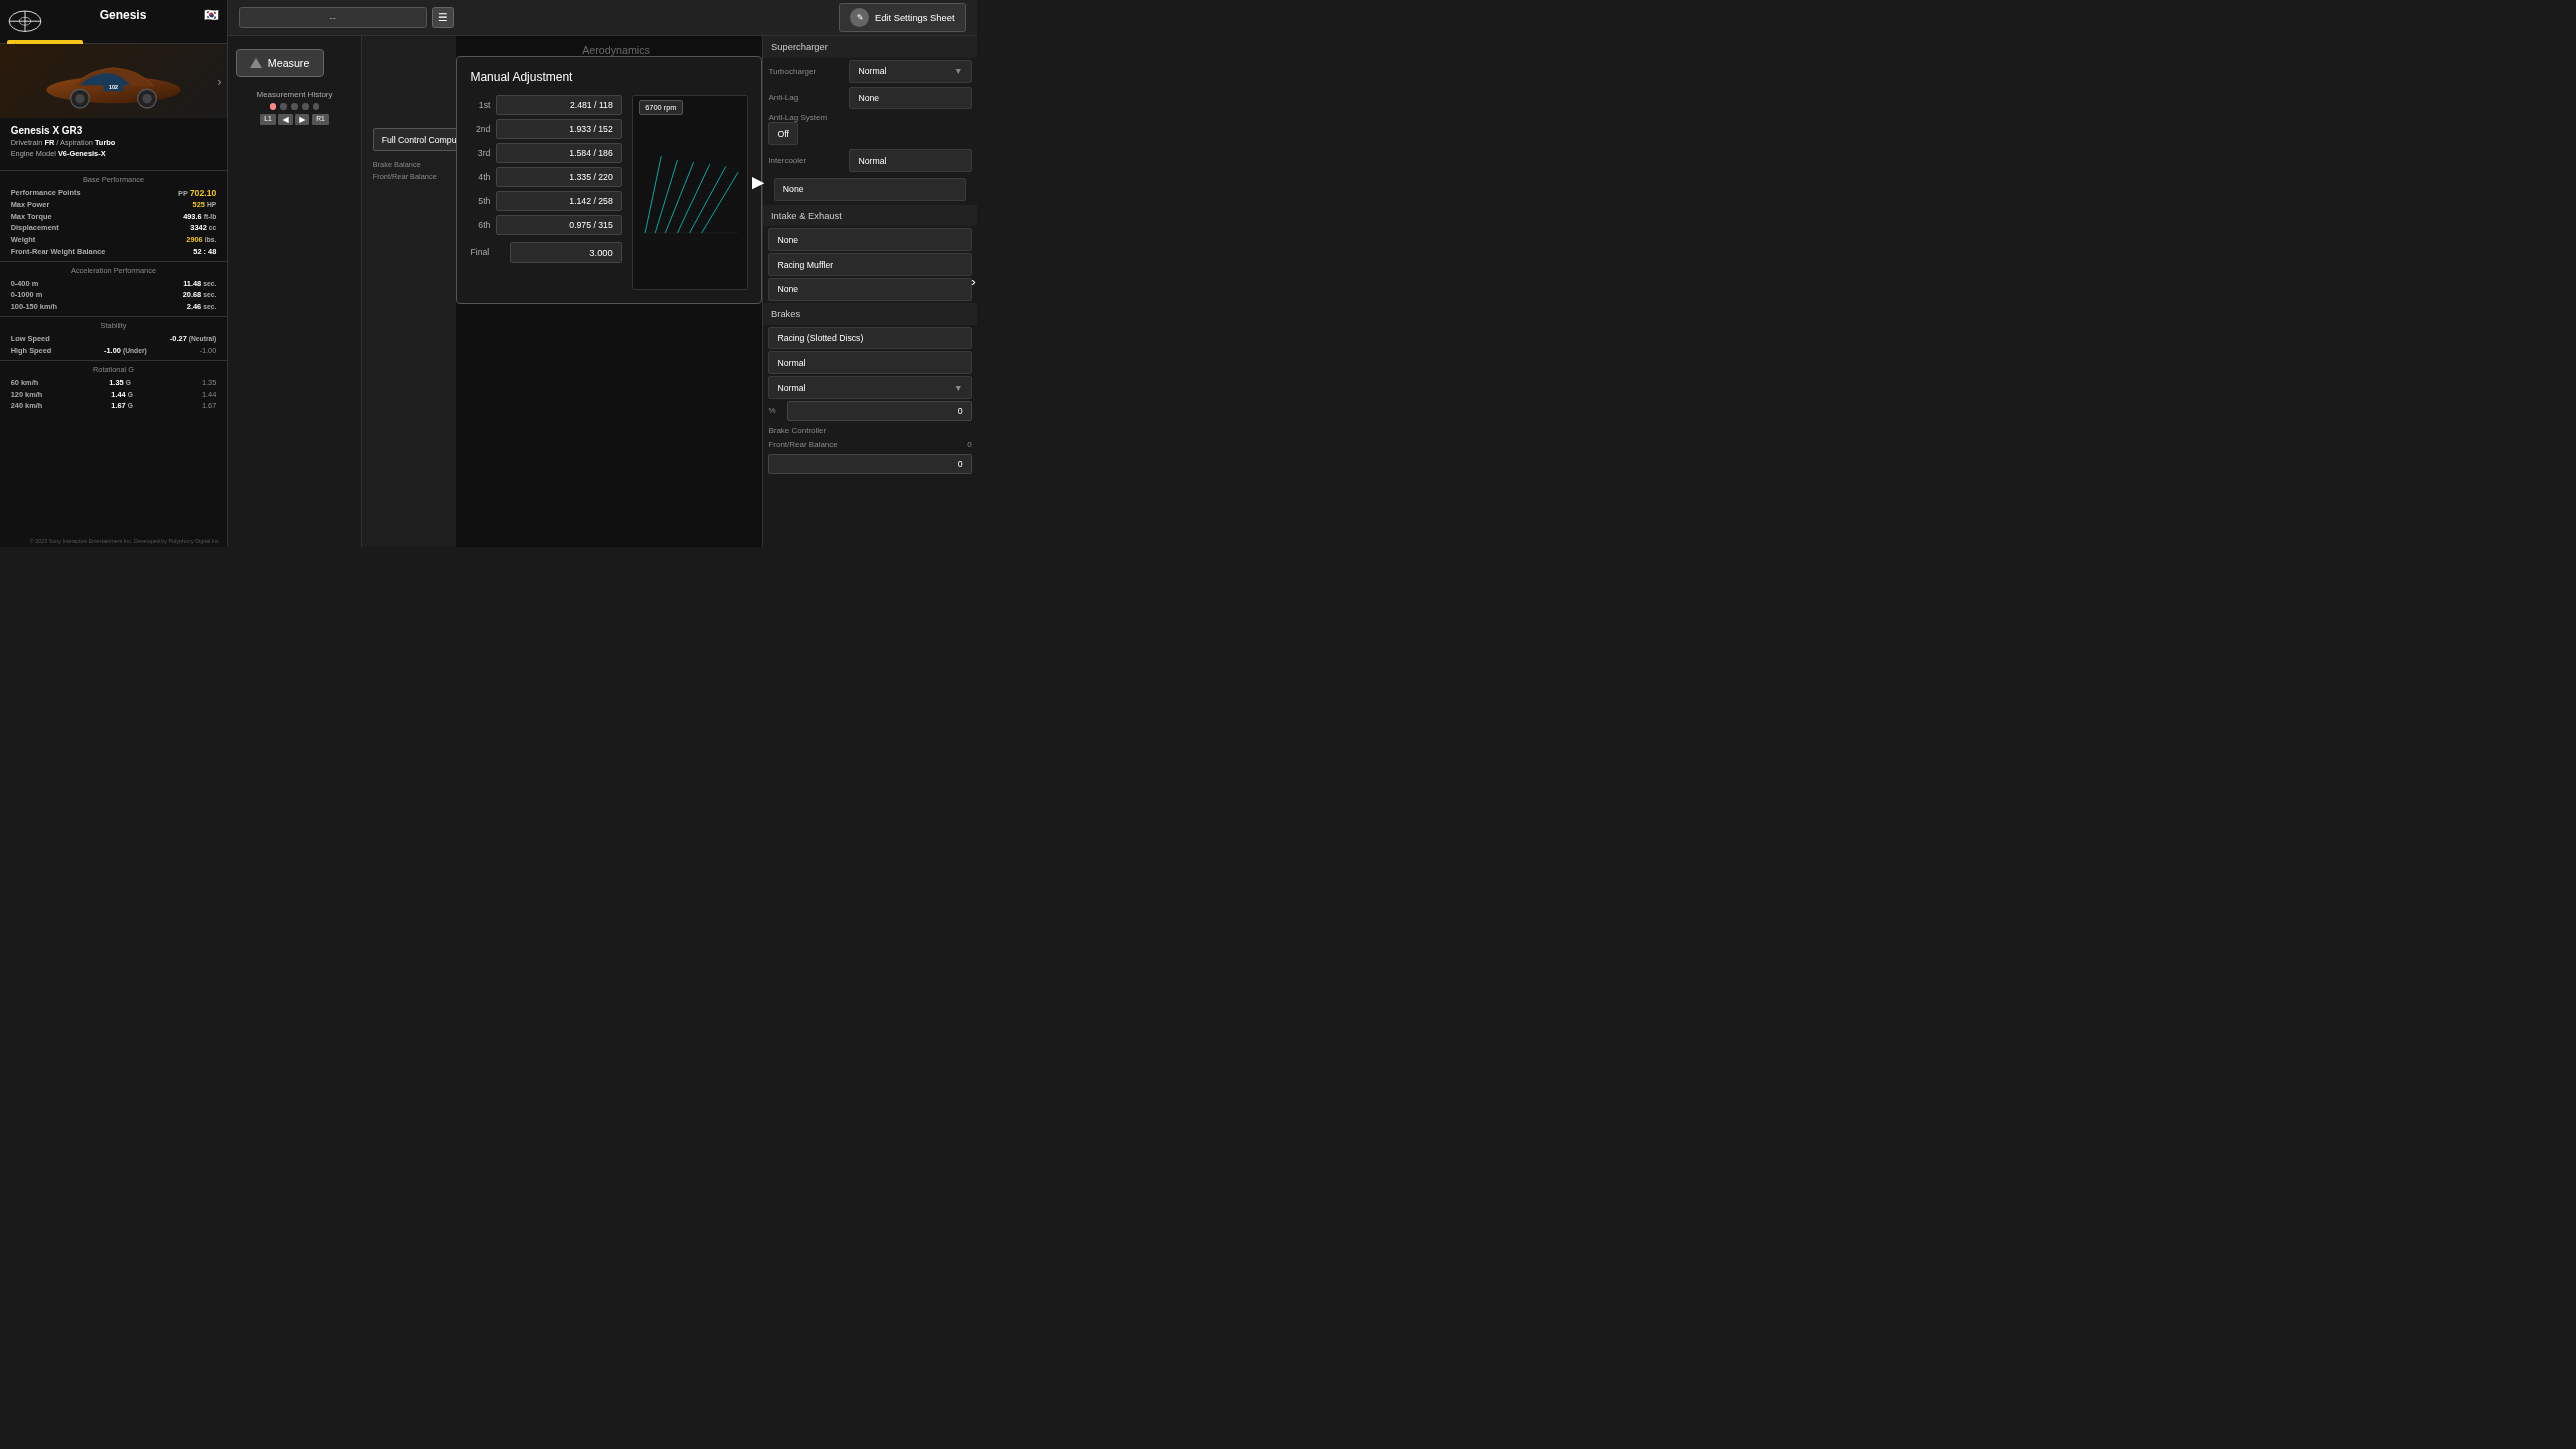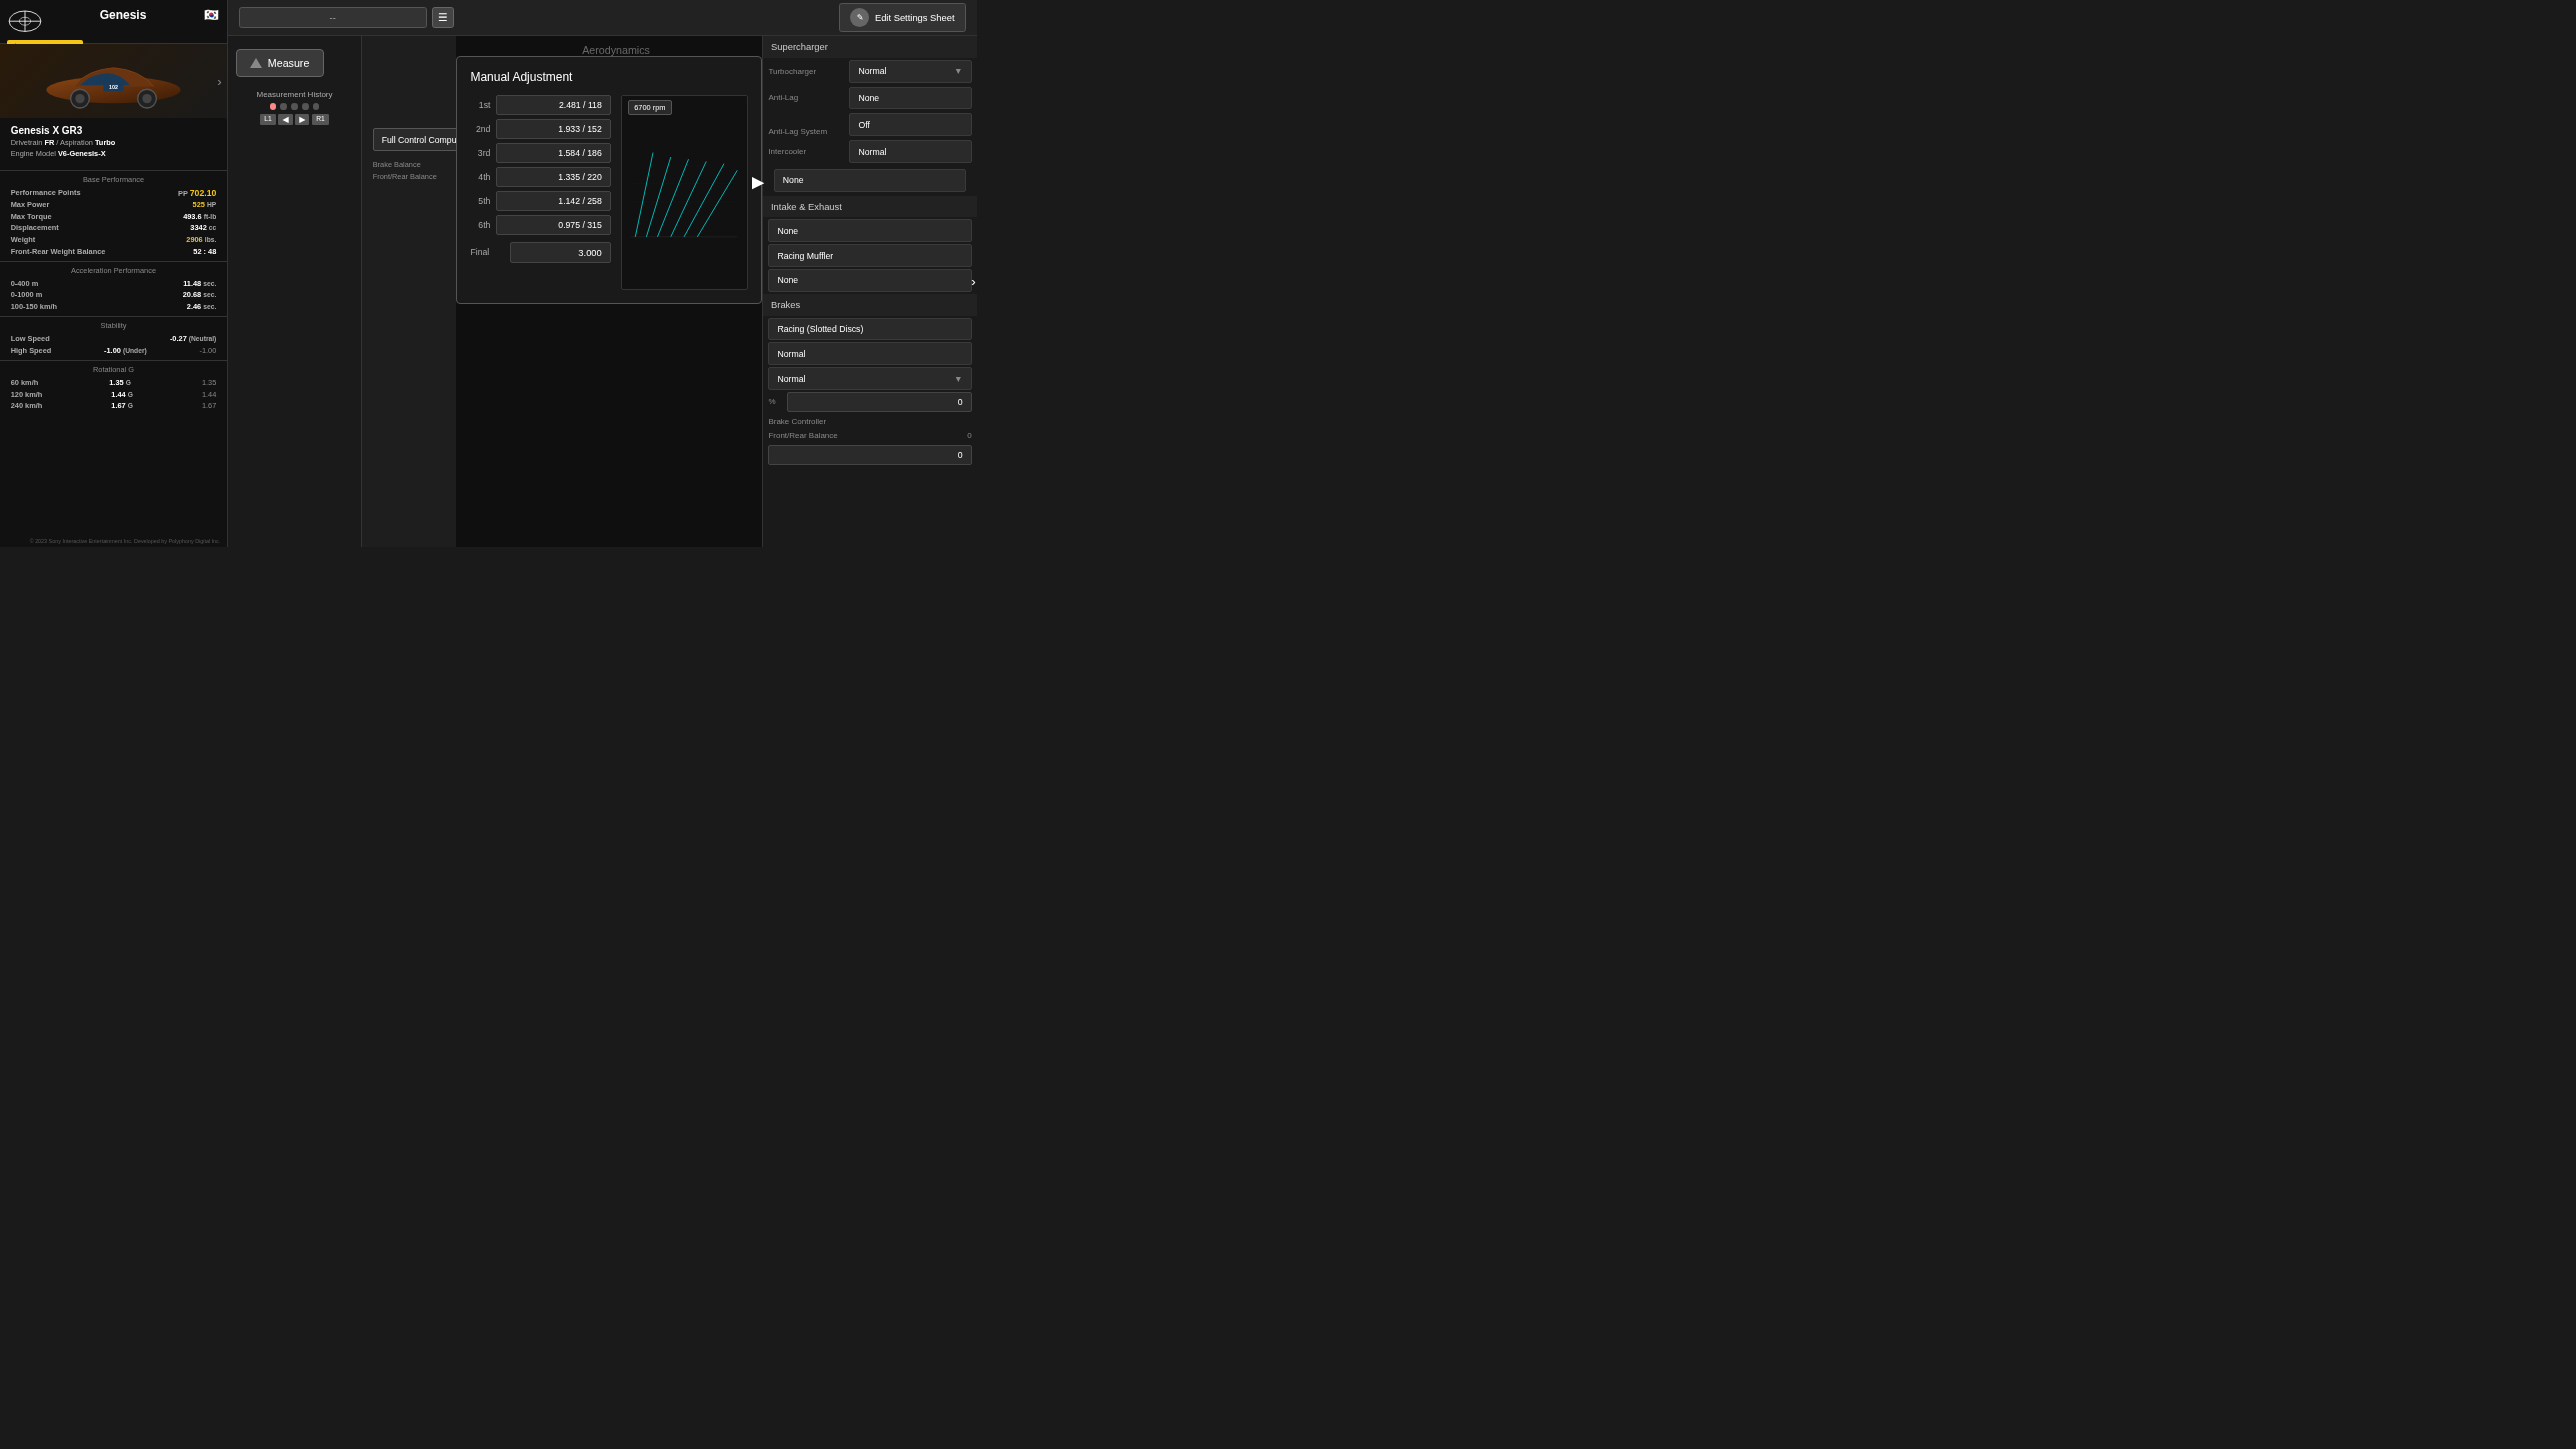--- a/index.html
+++ b/index.html
@@ -415,21 +415,21 @@
       width: 34px;
     }
     .final-value-box {
       background: #2a2a2a;
       border: 0.7px solid #444;
       color: #fff;
       padding: 4px 8px;
       border-radius: 2px;
       font-size: 9.4px;
       text-align: right;
-      width: 101px;
+      width: 112px;
     }
     .brake-pct-row {
       display: flex;
       align-items: center;
       gap: 5.4px;
       margin: 2px 5.4px;
     }
     .pct-label {
       font-size: 8px;
       color: #888;
@@ -695,21 +695,21 @@
           </div>
         </div>
 
         <div style="display:flex;align-items:center;padding:2px 5.4px;">
           <span style="font-size:8px;color:#888;width:81px;">Anti-Lag</span>
           <div class="dropdown-item" style="flex:1;margin:0;">
             <span>None</span>
           </div>
         </div>
 
-        <div style="display:flex;align-items:flex-end;padding:2px 5.4px;">
+        <div style="display:flex;align-items:flex-start;padding:2px 5.4px;flex-direction:column;">
           <span style="font-size:8px;color:#888;width:81px;">Anti-Lag System</span>
           <div class="dropdown-item" style="flex:1;margin:0;">
             <span>Off</span>
           </div>
         </div>
 
         <div style="display:flex;align-items:center;padding:2px 5.4px;">
           <span style="font-size:8px;color:#888;width:81px;">Intercooler</span>
           <div class="dropdown-item" style="flex:1;margin:0;">
             <span>Normal</span>

